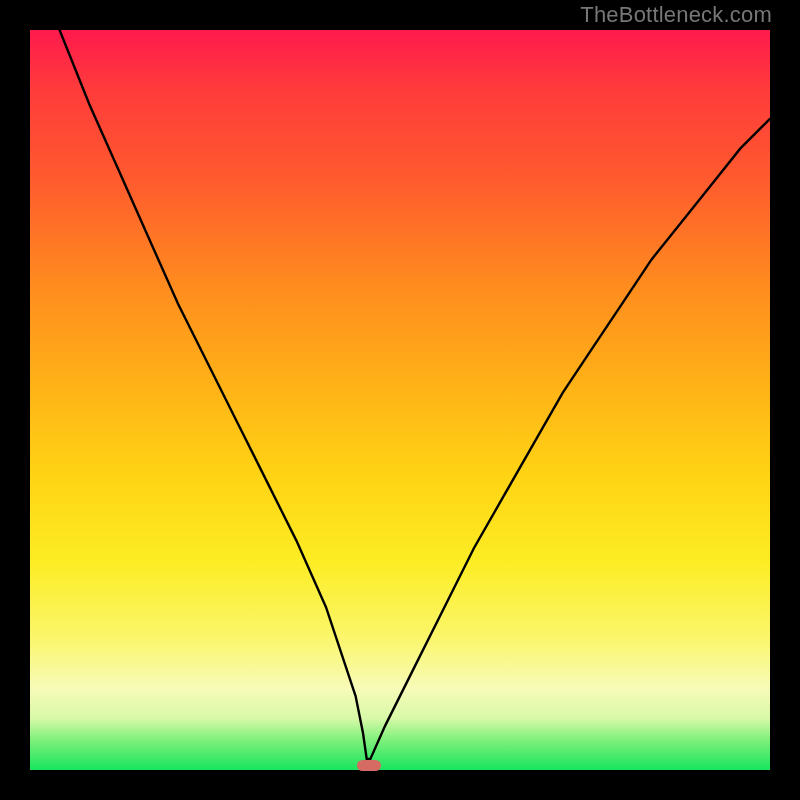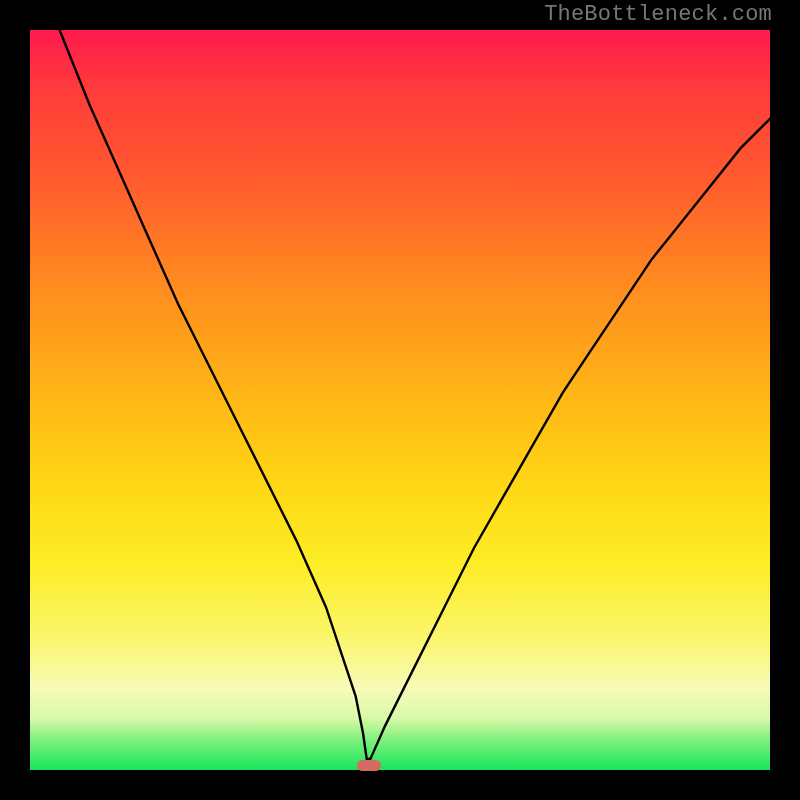--- a/index.html
+++ b/index.html
@@ -9,21 +9,20 @@
     height: 800px;
     overflow: hidden;
     background: #000;
     font-family: Arial, Helvetica, sans-serif;
   }
   .frame {
     position: relative;
     width: 800px;
     height: 800px;
     background: #000;
-    font-family: Liberation Mono, monospace;
   }
   .plot-area {
     position: absolute;
     left: 30px;
     top: 30px;
     width: 740px;
     height: 740px;
     
     background: linear-gradient(
       to bottom,

